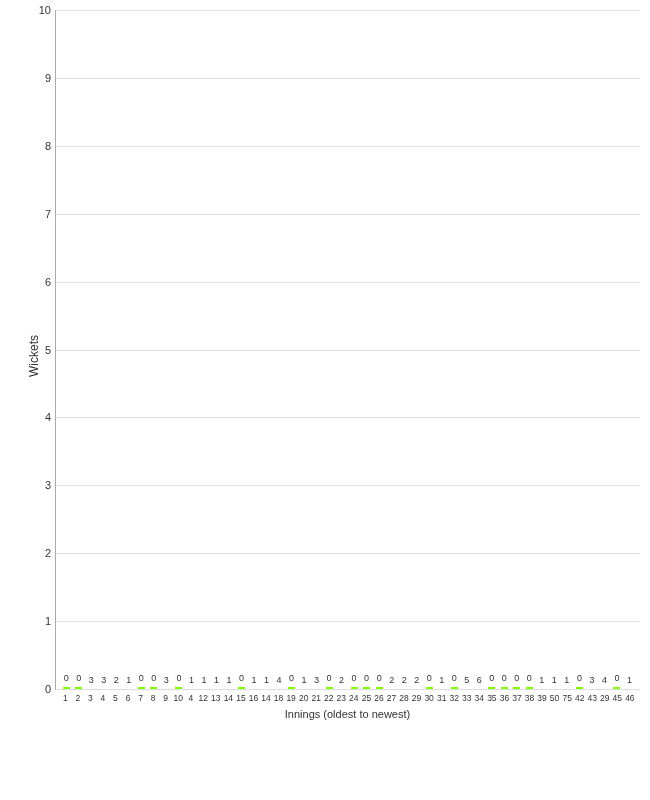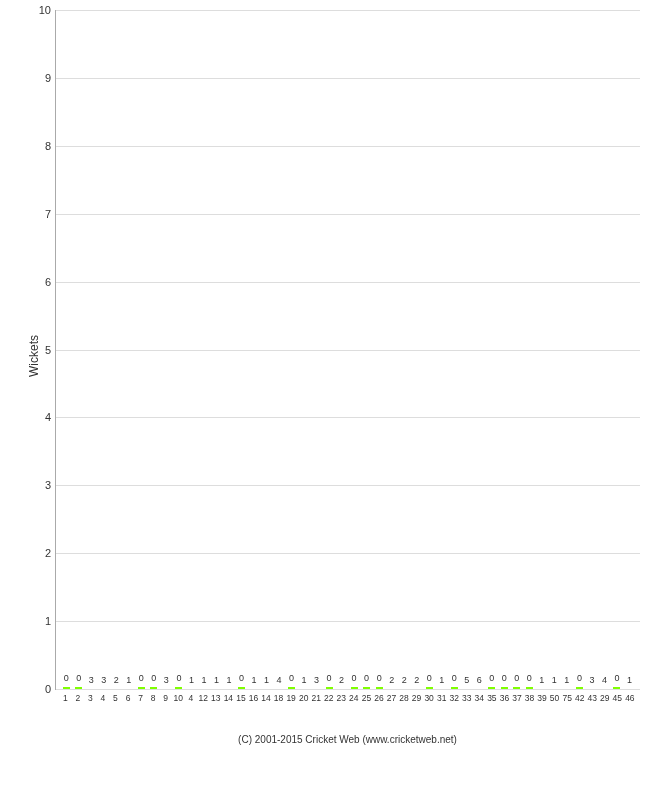--- a/index.html
+++ b/index.html
@@ -411,16 +411,16 @@
         <div class="x-label">39</div>
         <div class="x-label">50</div>
         <div class="x-label">75</div>
         <div class="x-label">42</div>
         <div class="x-label">43</div>
         <div class="x-label">29</div>
         <div class="x-label">45</div>
         <div class="x-label">46</div>
       </div>
 
+    <div class="x-axis-title">Innings (oldest to newest)</div>
   </div>
 
-  <div class="copyright">(C) 2001-2015 Cricket Web (www.cricketweb.net)</div>
 </div>
 
 </body></html>

